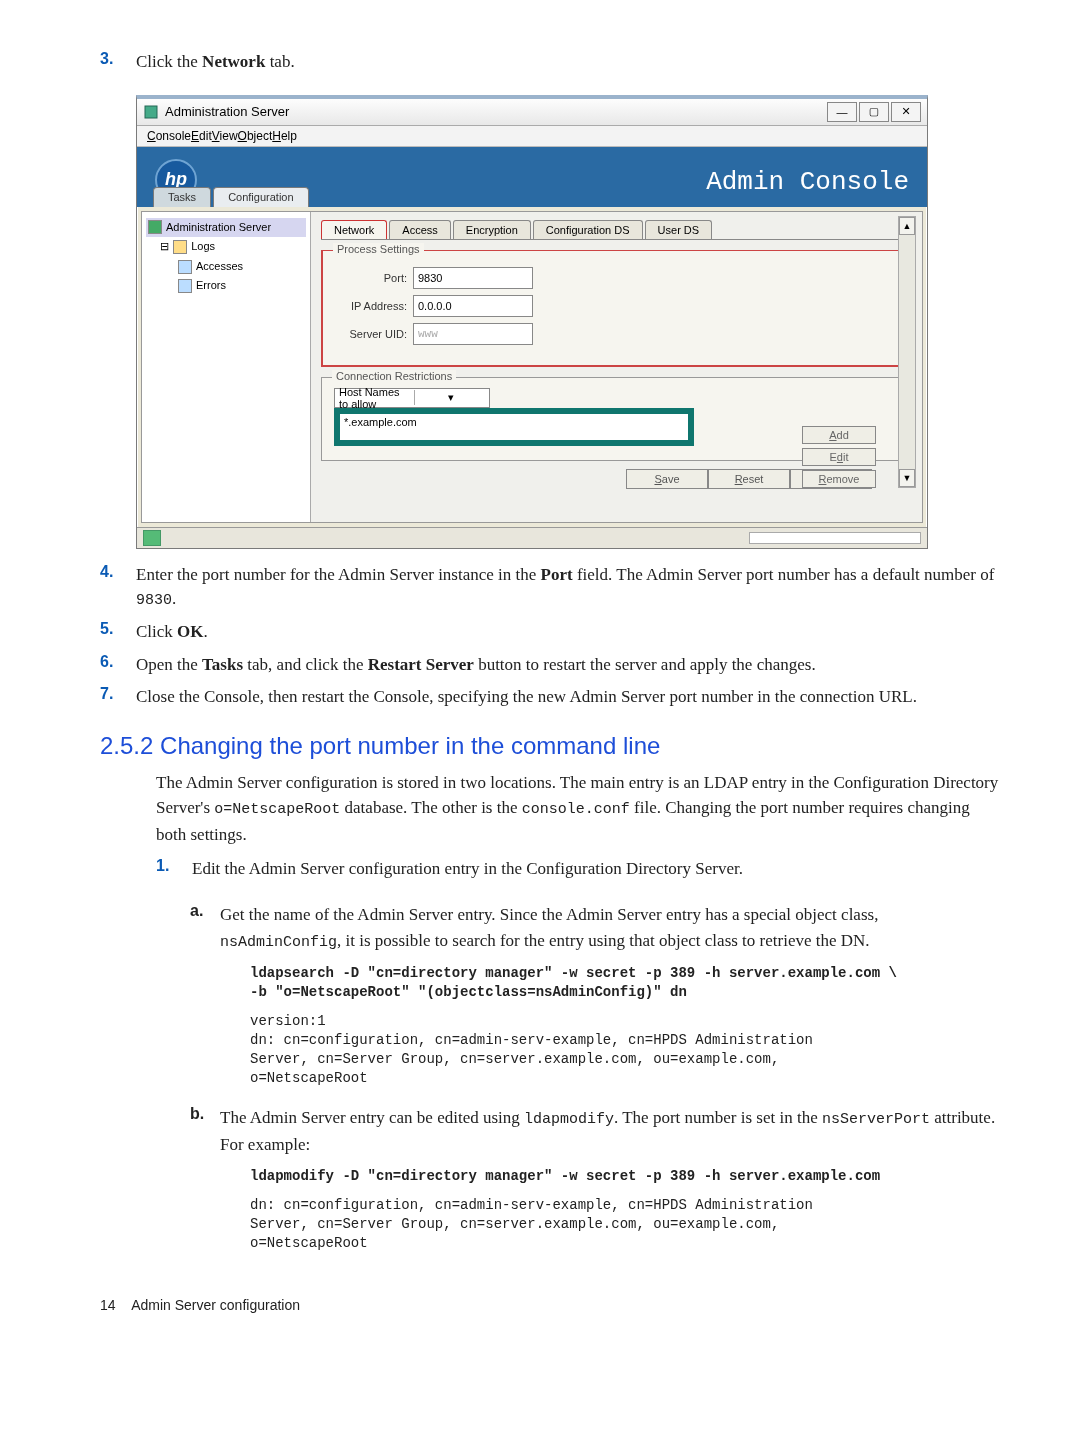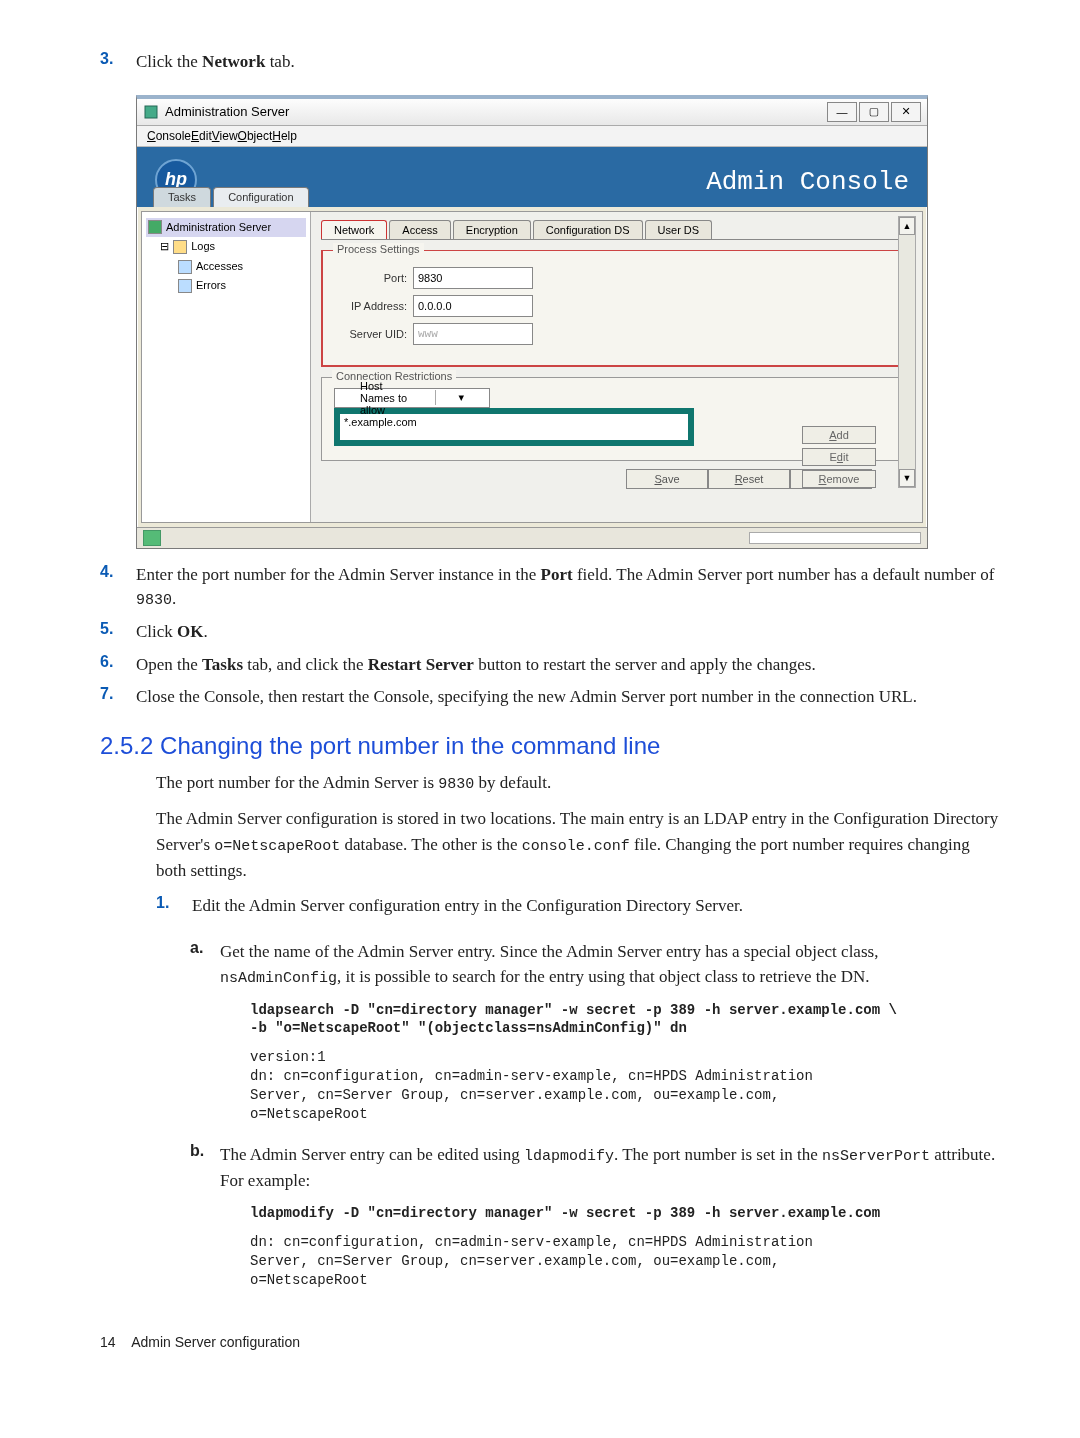--- a/index.html
+++ b/index.html
@@ -161,21 +161,21 @@
     background:#f6f5ef;
     padding:0 4px;
     font-size:11px;
     color:#555;
   }
   .formrow{display:flex;align-items:center;margin:6px 0;gap:6px;}
   .formrow label{width:72px;text-align:right;font-size:11px;color:#333;}
   .formrow input{border:1px solid #888;padding:2px 4px;font-size:11px;width:110px;height:16px;background:#fff;}
   .formrow input.gray{color:#aaa;font-family:Liberation Mono, monospace;}
   .conn-combo{display:flex;align-items:center;gap:4px;border:1px solid #888;background:#fff;padding:0 2px;width:150px;font-size:11px;height:18px;}
-  .conn-combo span{flex:1;padding:1px 2px;margin-left:21px;}
+  .conn-combo span{flex:1;padding:1px 2px;}
   .conn-combo .ar{width:14px;text-align:center;border-left:1px solid #aaa;}
   .listbox{border:6px solid #0f766e;background:#fff;height:22px;padding:2px 4px;font-size:11px;width:340px;}
   .sidebtns{position:absolute;right:46px;top:214px;display:flex;flex-direction:column;gap:4px;}
   .btn{border:1px solid #888;background:#efeee6;padding:2px 0;width:72px;font-size:11px;text-align:center;color:#666;}
   .botbtns{display:flex;justify-content:flex-end;padding:8px 40px 8px 0;}
   .botbtn{border:1px solid #888;background:#efeee6;padding:3px 0;width:80px;font-size:11px;text-align:center;color:#555;}
   .scroll{position:absolute;right:6px;top:4px;bottom:34px;width:16px;border:1px solid #aaa;background:#e8e8e0;display:flex;flex-direction:column;}
   .scroll .arr{height:16px;border:1px solid #999;background:#f3f3ee;display:flex;align-items:center;justify-content:center;font-size:9px;}
   .scroll .track{flex:1;}
   .statusbar{background:#e8e6dc;border-top:1px solid #999;height:20px;display:flex;align-items:center;padding:0 6px;}
@@ -344,23 +344,20 @@
     </li>
     <li>
       <span class="num">7.</span>
       <span class="txt">Close the Console, then restart the Console, specifying the new Admin Server port number in the connection URL.</span>
     </li>
   </ol>
 
   <h2 class="sec">2.5.2 Changing the port number in the command line</h2>
 
   <div class="body-indent">
-    <p>
-      <span>The port number for the Admin Server is </span><span class="mono">9830</span><span> by default.</span>
-    </p>
     <p>
       <span>The Admin Server configuration is stored in two locations. The main entry is an LDAP entry in the Configuration Directory Server's </span><span class="mono">o=NetscapeRoot</span><span> database. The other is the </span><span class="mono">console.conf</span><span> file. Changing the port number requires changing both settings.</span>
     </p>
 
     <ol class="ol-main">
       <li>
         <span class="num">1.</span>
         <span class="txt">Edit the Admin Server configuration entry in the Configuration Directory Server.</span>
       </li>
     </ol>

